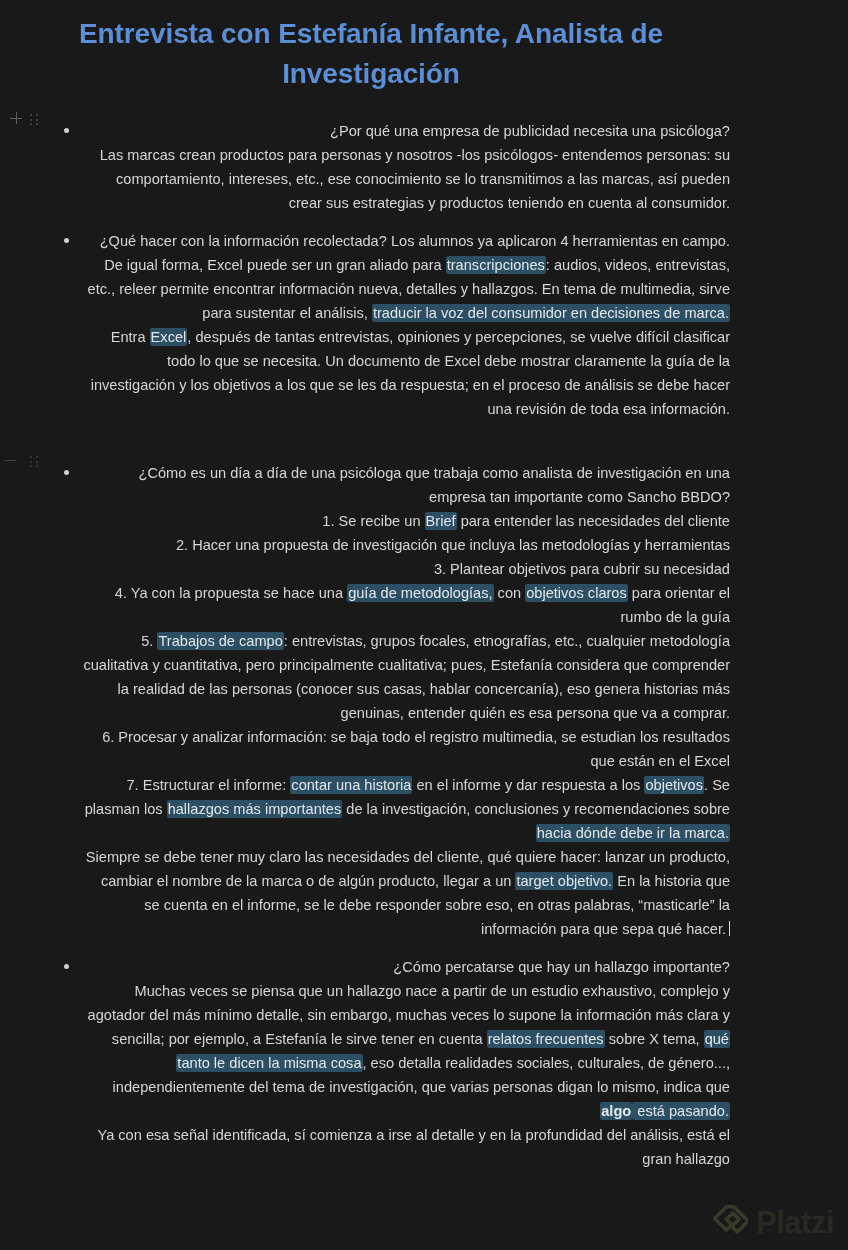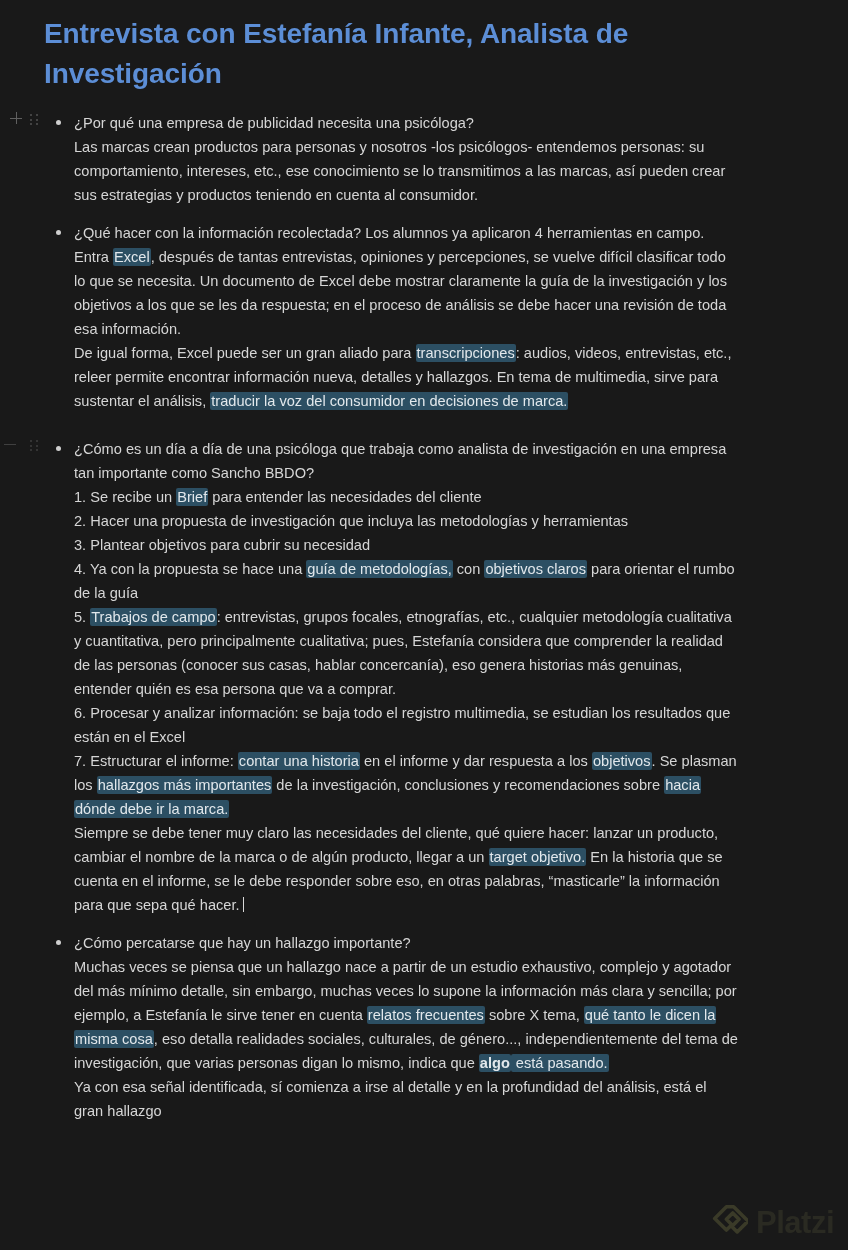--- a/index.html
+++ b/index.html
@@ -28,20 +28,21 @@
 
   
   .doc-title {
     margin: 0;
     padding: 14px 150px 6px 44px;
     font-size: 28px;
     line-height: 40px;
     font-weight: 700;
     color: #5c8ed6;
     letter-spacing: -0.1px;
+    text-align: center;
   }
 
   
   .block-row {
     position: relative;
     display: flex;
     align-items: flex-start;
   }
   .gutter {
     width: 44px;
@@ -101,21 +102,21 @@
 
   
   .para {
     font-size: 14.6px;
     line-height: 24px;
     color: #d6d6d6;
     margin: 0;
     padding: 2px 0;
   }
 
-  .bullet-list { margin: 4px; padding: 0; list-style: none; }
+  .bullet-list { margin: 12px; padding: 0; list-style: none; text-align: right; }
   .bullet-item {
     position: relative;
     padding: 1px 0 1px 26px;
     margin-bottom: 12px;
   }
   .bullet-item:last-child { margin-bottom: 0; }
   .bullet-dot {
     position: absolute;
     left: 8px;
     top: 10px;
@@ -197,22 +198,22 @@
         <div class="block-body">
           <ul class="bullet-list">
             <li class="bullet-item">
               <span class="bullet-dot"></span>
               <div class="line">¿Por qué una empresa de publicidad necesita una psicóloga?</div>
               <div class="line">Las marcas crean productos para personas y nosotros -los psicólogos- entendemos personas: su comportamiento, intereses, etc., ese conocimiento se lo transmitimos a las marcas, así pueden crear sus estrategias y productos teniendo en cuenta al consumidor.</div>
             </li>
             <li class="bullet-item">
               <span class="bullet-dot"></span>
               <div class="line">¿Qué hacer con la información recolectada? Los alumnos ya aplicaron 4 herramientas en campo.</div>
+              <div class="line">De igual forma, Excel puede ser un gran aliado para <mark class="hl">transcripciones</mark>: audios, videos, entrevistas, etc., releer permite encontrar información nueva, detalles y hallazgos. En tema de multimedia, sirve para sustentar el análisis, <mark class="hl">traducir la voz del consumidor en decisiones de marca.</mark></div>
               <div class="line">Entra <mark class="hl">Excel</mark>, después de tantas entrevistas, opiniones y percepciones, se vuelve difícil clasificar todo lo que se necesita. Un documento de Excel debe mostrar claramente la guía de la investigación y los objetivos a los que se les da respuesta; en el proceso de análisis se debe hacer una revisión de toda esa información.</div>
-              <div class="line">De igual forma, Excel puede ser un gran aliado para <mark class="hl">transcripciones</mark>: audios, videos, entrevistas, etc., releer permite encontrar información nueva, detalles y hallazgos. En tema de multimedia, sirve para sustentar el análisis, <mark class="hl">traducir la voz del consumidor en decisiones de marca.</mark></div>
             </li>
           </ul>
         </div>
       </div>
       <div class="block-row blk-qa2">
         <div class="gutter">
           <span class="plus-icon dim"></span>
           <span class="drag-icon dim">
             <i></i>
             <i></i>

